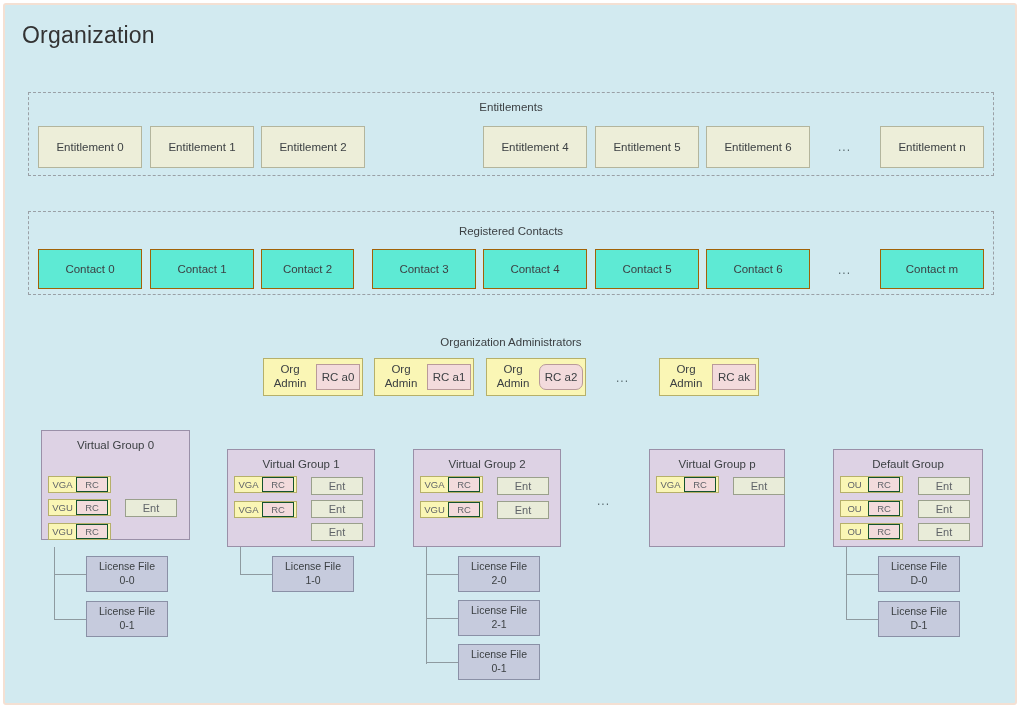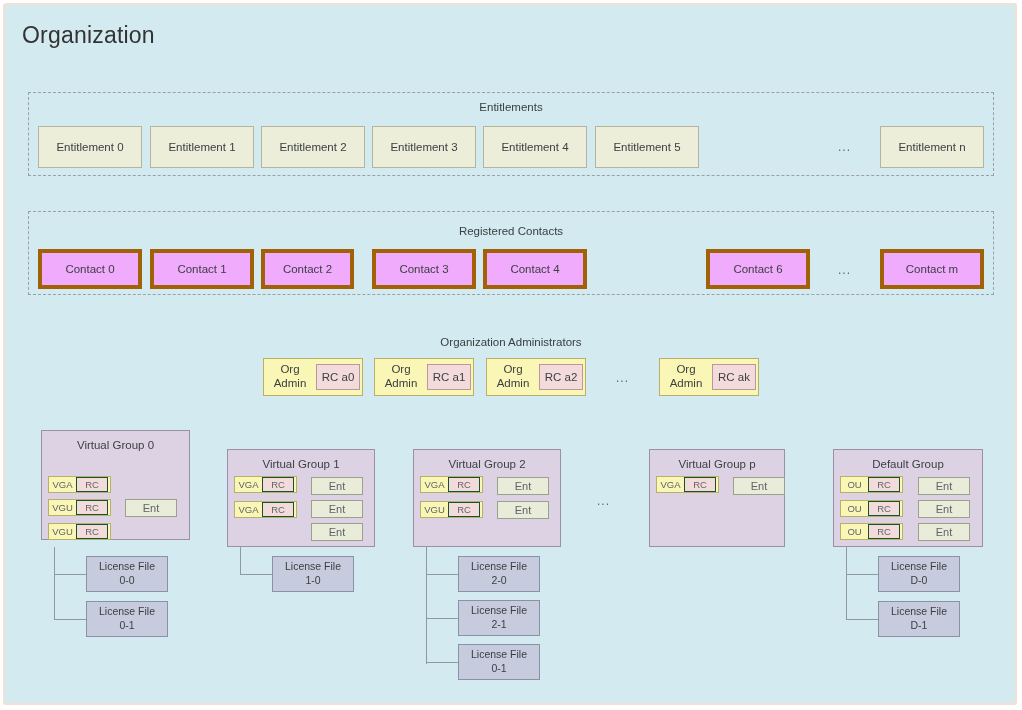--- a/index.html
+++ b/index.html
@@ -8,21 +8,21 @@
   #frame{position:absolute;left:3px;top:3px;width:1014px;height:702px;
          background:#d2eaf0;border:2px solid #f4e0d3;border-radius:3px;box-sizing:border-box;}
   #org-title{position:absolute;left:22px;top:22px;font-size:23px;color:#333;letter-spacing:.2px;}
 
   .dashed-box{position:absolute;border:1px dashed #9aa0a6;box-sizing:border-box;background:transparent;}
   .section-label{position:absolute;font-size:11.5px;color:#3c4043;text-align:center;}
 
   .chip{position:absolute;box-sizing:border-box;display:flex;align-items:center;justify-content:center;
         text-align:center;font-size:11.5px;color:#3c4043;line-height:1.25;}
   .ent-chip{background:#edeed9;border:1px solid #b3b59d;}
-  .contact-chip{background:#f0abfc;border:4px solid #a16207;}
+  .contact-chip{background:#5eead4;border:1px solid #a16207;}
   .dots{position:absolute;font-size:12px;color:#5a6b70;letter-spacing:1px;}
 
   .admin-card{position:absolute;box-sizing:border-box;background:#faf6b5;border:1px solid #b6b06a;
               display:flex;align-items:center;}
   .admin-role{flex:0 0 auto;width:52px;text-align:center;font-size:11.5px;color:#3c4043;line-height:1.2;}
   .admin-rc{box-sizing:border-box;background:#f3dbdc;border:1px solid #b99a9a;
             font-size:11.5px;color:#3c4043;display:flex;align-items:center;justify-content:center;}
 
   .group-box{position:absolute;box-sizing:border-box;background:#ddd2e4;border:1px solid #9a90a8;}
   .group-title{position:absolute;left:0;right:0;top:8px;text-align:center;font-size:11.5px;color:#3c4043;}
@@ -57,28 +57,28 @@
 
   <div class="chip ent-chip" style="left:38px;top:126px;width:104px;height:42px;">
     <span>Entitlement 0</span>
   </div>
   <div class="chip ent-chip" style="left:150px;top:126px;width:104px;height:42px;">
     <span>Entitlement 1</span>
   </div>
   <div class="chip ent-chip" style="left:261px;top:126px;width:104px;height:42px;">
     <span>Entitlement 2</span>
   </div>
-  <div class="chip ent-chip" style="left:372px;top:126px;width:104px;height:42px;">
-    <span>Entitlement 3</span>
-  </div>
   <div class="chip ent-chip" style="left:483px;top:126px;width:104px;height:42px;">
     <span>Entitlement 4</span>
   </div>
   <div class="chip ent-chip" style="left:595px;top:126px;width:104px;height:42px;justify-content:center;">
     <span>Entitlement 5</span>
+  </div>
+  <div class="chip ent-chip" style="left:706px;top:126px;width:104px;height:42px;">
+    <span>Entitlement 6</span>
   </div>
   <div class="dots" style="left:838px;top:140px;">...</div>
   <div class="chip ent-chip" style="left:880px;top:126px;width:104px;height:42px;">
     <span>Entitlement n</span>
   </div>
 
   <div class="dashed-box" style="left:28px;top:211px;width:966px;height:84px;"></div>
   <div class="section-label" style="left:28px;top:225px;width:966px;">Registered Contacts</div>
 
   <div class="chip contact-chip" style="left:38px;top:249px;width:104px;height:40px;">
@@ -89,20 +89,23 @@
   </div>
   <div class="chip contact-chip" style="left:261px;top:249px;width:93px;height:40px;">
     <span>Contact 2</span>
   </div>
   <div class="chip contact-chip" style="left:372px;top:249px;width:104px;height:40px;">
     <span>Contact 3</span>
   </div>
   <div class="chip contact-chip" style="left:483px;top:249px;width:104px;height:40px;">
     <span>Contact 4</span>
   </div>
+  <div class="chip contact-chip" style="left:595px;top:249px;width:104px;height:40px;">
+    <span>Contact 5</span>
+  </div>
   <div class="chip contact-chip" style="left:706px;top:249px;width:104px;height:40px;">
     <span>Contact 6</span>
   </div>
   <div class="dots" style="left:838px;top:263px;">...</div>
   <div class="chip contact-chip" style="left:880px;top:249px;width:104px;height:40px;">
     <span>Contact m</span>
   </div>
 
   <div class="section-label" style="left:28px;top:336px;width:966px;">Organization Administrators</div>
 
@@ -120,21 +123,21 @@
       <div>Admin</div>
     </div>
     <div class="admin-rc" style="width:44px;height:26px;">RC a1</div>
   </div>
 
   <div class="admin-card" style="left:486px;top:358px;width:100px;height:38px;">
     <div class="admin-role">
       <div>Org</div>
       <div>Admin</div>
     </div>
-    <div class="admin-rc" style="width:44px;height:26px;">RC a2</div>
+    <div class="admin-rc" style="width:44px;height:26px;border-radius:7px;">RC a2</div>
   </div>
 
   <div class="dots" style="left:616px;top:371px;">...</div>
 
   <div class="admin-card" style="left:659px;top:358px;width:100px;height:38px;">
     <div class="admin-role">
       <div>Org</div>
       <div>Admin</div>
     </div>
     <div class="admin-rc" style="width:44px;height:26px;">RC ak</div>

